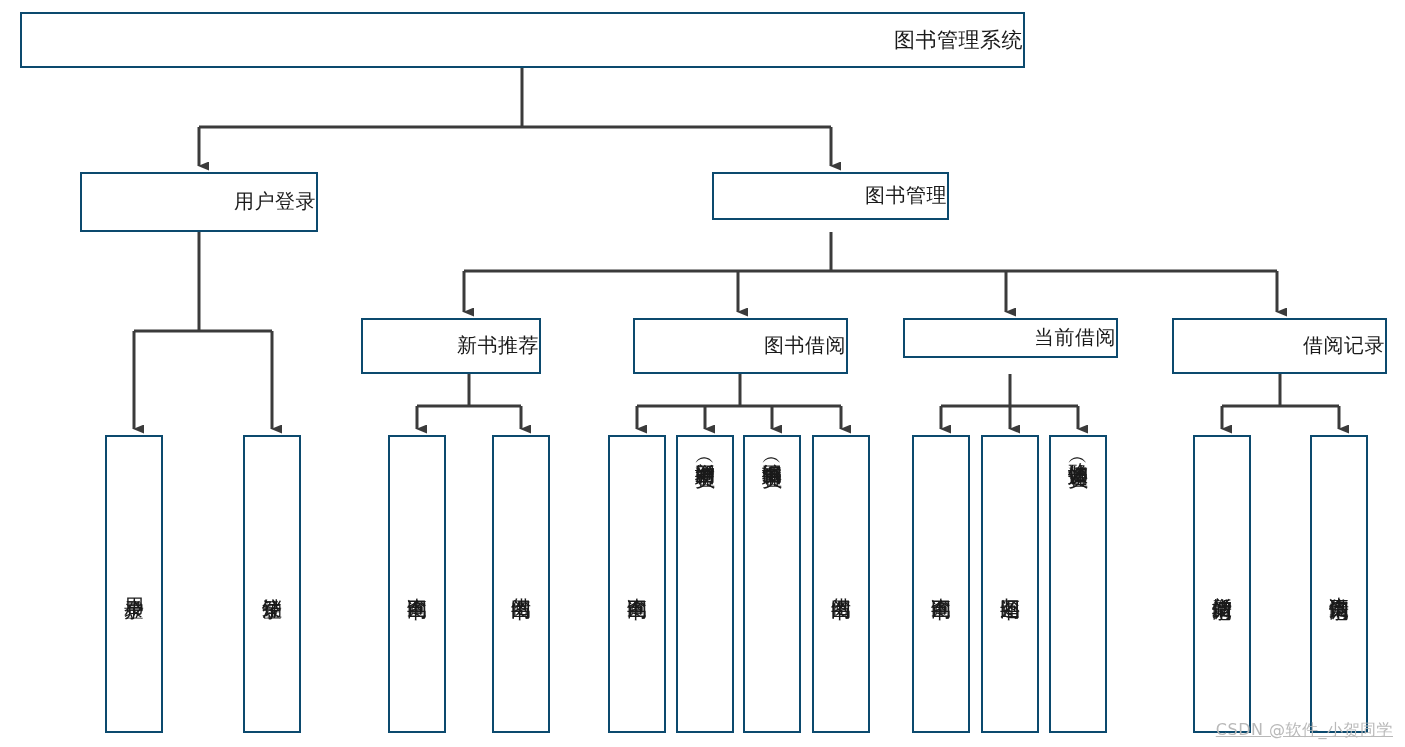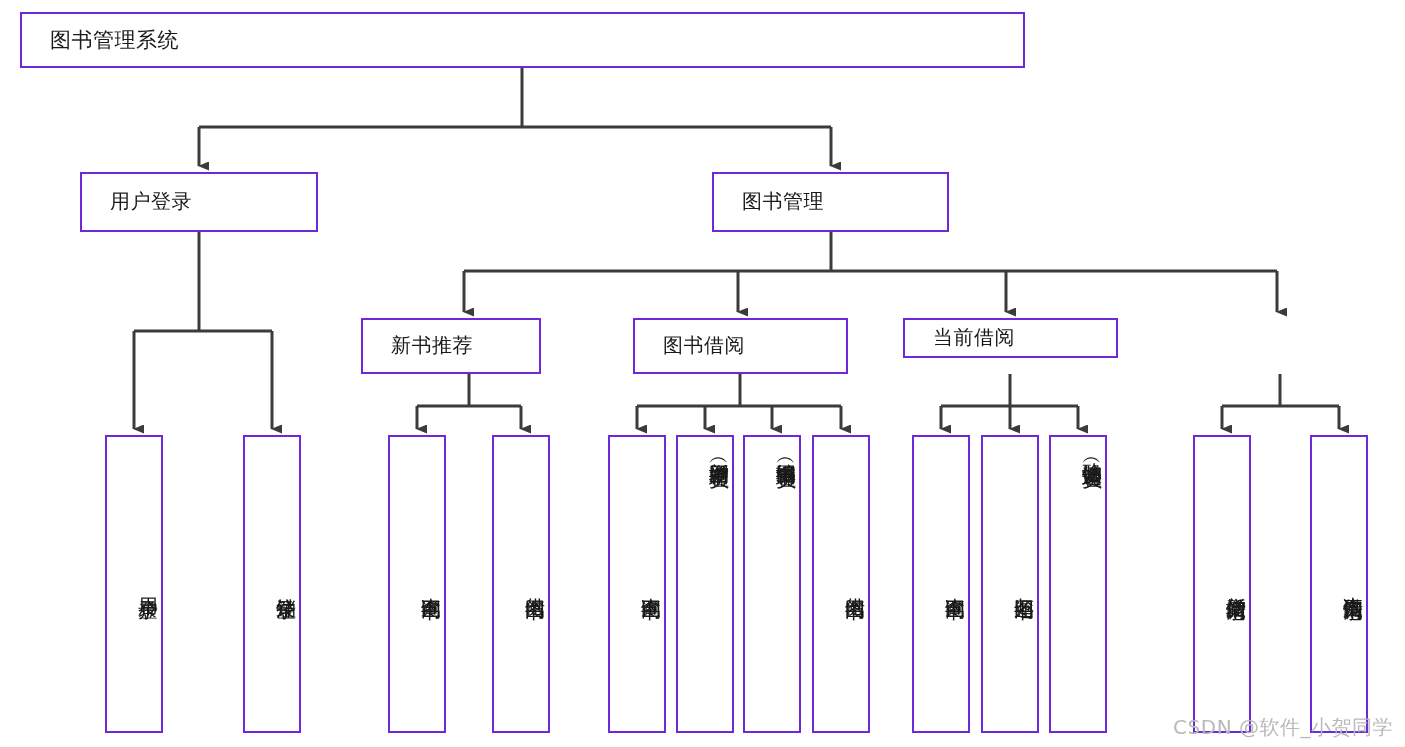--- a/index.html
+++ b/index.html
@@ -23,26 +23,25 @@
     left: 0;
     top: 0;
     width: 1405px;
     height: 747px;
     pointer-events: none;
   }
   .node {
     position: absolute;
     box-sizing: border-box;
     background: #ffffff;
-    border: 2px solid #6d28d9;
+    border: 2px solid #0c4a6e;
     display: flex;
     align-items: center;
-    justify-content: flex-start;
+    justify-content: flex-end;
     color: #1a1a1a;
-    padding-left: 28px;
   }
   .node-label {
     display: block;
     text-align: center;
     line-height: 1.18;
     letter-spacing: 0.5px;
   }
   .node.root {
     font-size: 21px;
   }
@@ -63,24 +62,25 @@
     margin: 0 auto;
   }
   .node.leaf.tall-center {
     align-items: center;
     padding-top: 0;
   }
   #watermark {
     position: absolute;
     right: 12px;
     bottom: 6px;
-    font-size: 20px;
+    font-size: 16px;
     color: #b9b9b9;
     letter-spacing: 0.5px;
     white-space: nowrap;
+    text-decoration: underline;
   }
 </style>
 </head>
 <body>
 
 <div id="diagram-root">
 
   <svg id="edge-layer" viewBox="0 0 1405 747" width="1405" height="747" xmlns="http://www.w3.org/2000/svg">
     <defs>
       <marker id="arrowhead" markerWidth="9" markerHeight="11" refX="4.5" refY="10" orient="auto" markerUnits="userSpaceOnUse">
@@ -131,33 +131,36 @@
     </g>
   </svg>
 
   <div class="node root" style="left:20px; top:12px; width:1005px; height:56px;">
     <span class="node-label">图书管理系统</span>
   </div>
 
   <div class="node branch" style="left:80px; top:172px; width:238px; height:60px;">
     <span class="node-label">用户登录</span>
   </div>
-  <div class="node branch" style="left:712px; top:172px; width:237px; height:60px;">
+  <div class="node branch" style="left:712px; top:172px; width:237px; height:48px;">
     <span class="node-label">图书管理</span>
   </div>
 
   <div class="node branch" style="left:361px; top:318px; width:180px; height:56px;">
     <span class="node-label">新书推荐</span>
   </div>
   <div class="node branch" style="left:633px; top:318px; width:215px; height:56px;">
     <span class="node-label">图书借阅</span>
   </div>
   <div class="node branch" style="left:903px; top:318px; width:215px; height:40px;">
     <span class="node-label">当前借阅</span>
   </div>
+  <div class="node branch" style="left:1172px; top:318px; width:215px; height:56px;">
+    <span class="node-label">借阅记录</span>
+  </div>
 
   <div class="node leaf tall-center" style="left:105px; top:435px; width:58px; height:298px;">
     <span class="node-label">用户登录</span>
   </div>
   <div class="node leaf tall-center" style="left:243px; top:435px; width:58px; height:298px;">
     <span class="node-label">注销登录</span>
   </div>
 
   <div class="node leaf tall-center" style="left:388px; top:435px; width:58px; height:298px;">
     <span class="node-label">查询图书</span>

